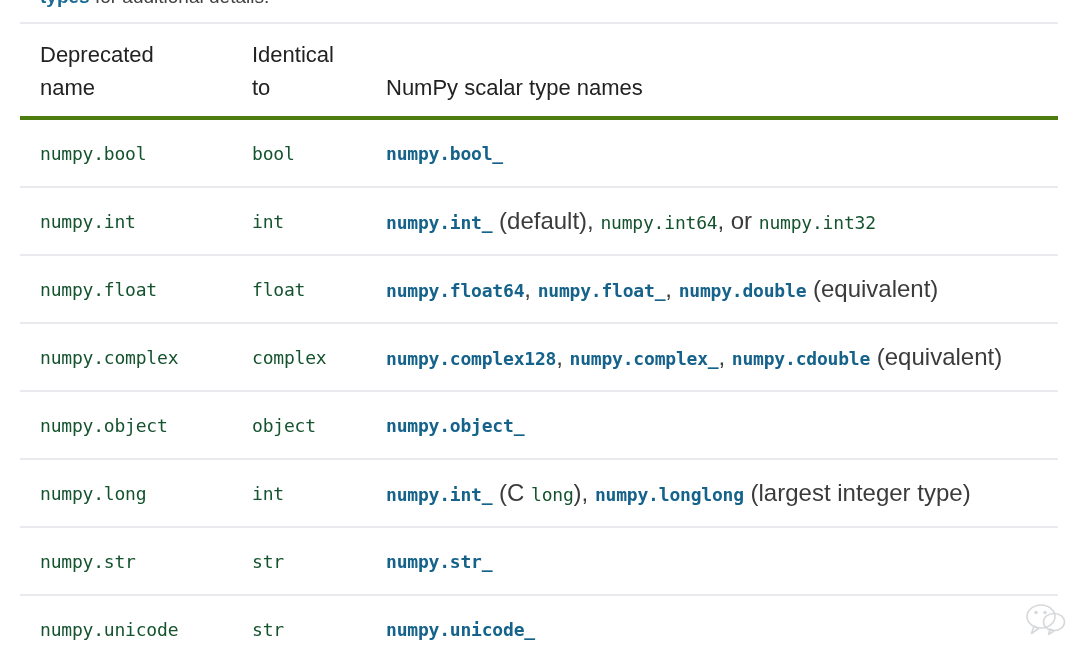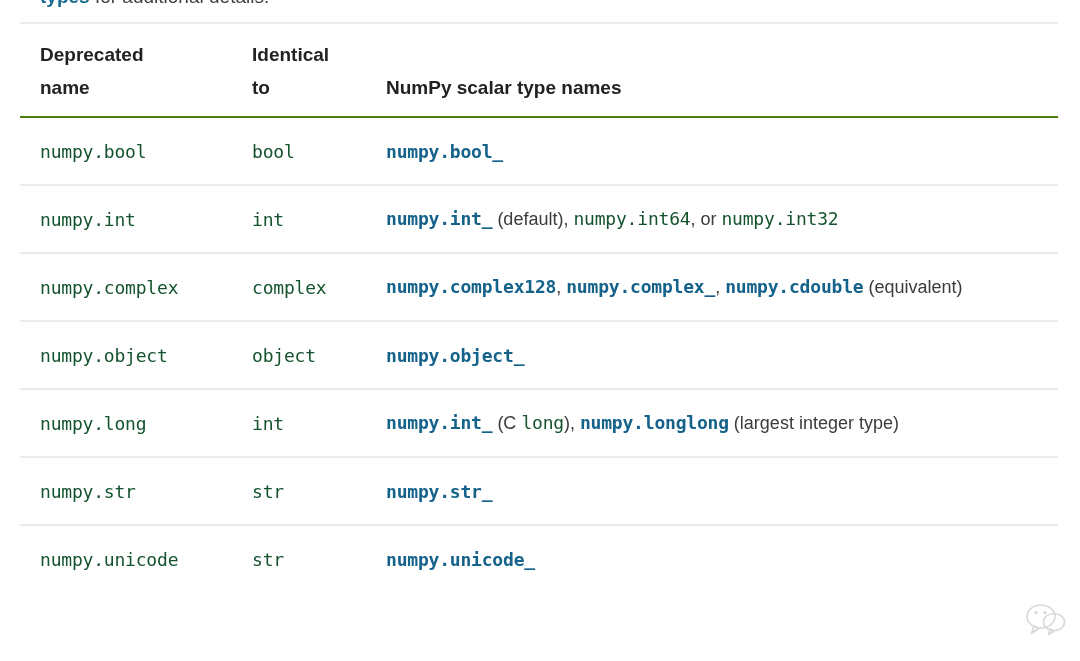--- a/index.html
+++ b/index.html
@@ -39,27 +39,27 @@
     border-collapse: collapse;
     table-layout: fixed;
   }
   #scalar-table col.c1 { width: 212px; }
   #scalar-table col.c2 { width: 134px; }
   #scalar-table col.c3 { width: 692px; }
 
   #scalar-table th {
     text-align: left;
     vertical-align: bottom;
-    font-size: 19px;
+    font-size: 22px;
     line-height: 33px;
-    font-weight: bold;
+    font-weight: normal;
     color: #222222;
     padding: 14px 8px 12px 20px;
     border-top: 2px solid #e8eaed;
-    border-bottom: 2px solid #4d7c0f;
+    border-bottom: 4px solid #4d7c0f;
   }
   #scalar-table th.wrapcol {
     white-space: normal;
     word-spacing: 100vw;      
   }
 
   #scalar-table td {
     vertical-align: middle;
     padding: 0 8px 0 20px;
     height: 66px;
@@ -69,21 +69,21 @@
 
   .mono {
     font-family: "DejaVu Sans Mono", "Liberation Mono", monospace;
     font-size: 18px;
     letter-spacing: -0.2px;
   }
   .pink  { color: #14532d; }
   .navy  { color: #15628b; font-weight: bold; }
   .plain {
     font-family: "Liberation Sans", sans-serif;
-    font-size: 18px;
+    font-size: 24px;
     color: #3b3b3b;
     font-weight: normal;
     letter-spacing: 0;
   }
   .cell3 { white-space: nowrap; }
 
   
   #watermark {
     position: absolute;
     right: 14px;
@@ -126,20 +126,25 @@
         <td><span class="mono pink">numpy.bool</span></td>
         <td><span class="mono pink">bool</span></td>
         <td class="cell3"><span class="mono navy">numpy.bool_</span></td>
       </tr>
       <tr>
         <td><span class="mono pink">numpy.int</span></td>
         <td><span class="mono pink">int</span></td>
         <td class="cell3"><span class="mono navy">numpy.int_</span><span class="plain"> (default), </span><span class="mono pink">numpy.int64</span><span class="plain">, or </span><span class="mono pink">numpy.int32</span></td>
       </tr>
       <tr>
+        <td><span class="mono pink">numpy.float</span></td>
+        <td><span class="mono pink">float</span></td>
+        <td class="cell3"><span class="mono navy">numpy.float64</span><span class="plain">, </span><span class="mono navy">numpy.float_</span><span class="plain">, </span><span class="mono navy">numpy.double</span><span class="plain"> (equivalent)</span></td>
+      </tr>
+      <tr>
         <td><span class="mono pink">numpy.complex</span></td>
         <td><span class="mono pink">complex</span></td>
         <td class="cell3"><span class="mono navy">numpy.complex128</span><span class="plain">, </span><span class="mono navy">numpy.complex_</span><span class="plain">, </span><span class="mono navy">numpy.cdouble</span><span class="plain"> (equivalent)</span></td>
       </tr>
       <tr>
         <td><span class="mono pink">numpy.object</span></td>
         <td><span class="mono pink">object</span></td>
         <td class="cell3"><span class="mono navy">numpy.object_</span></td>
       </tr>
       <tr>

